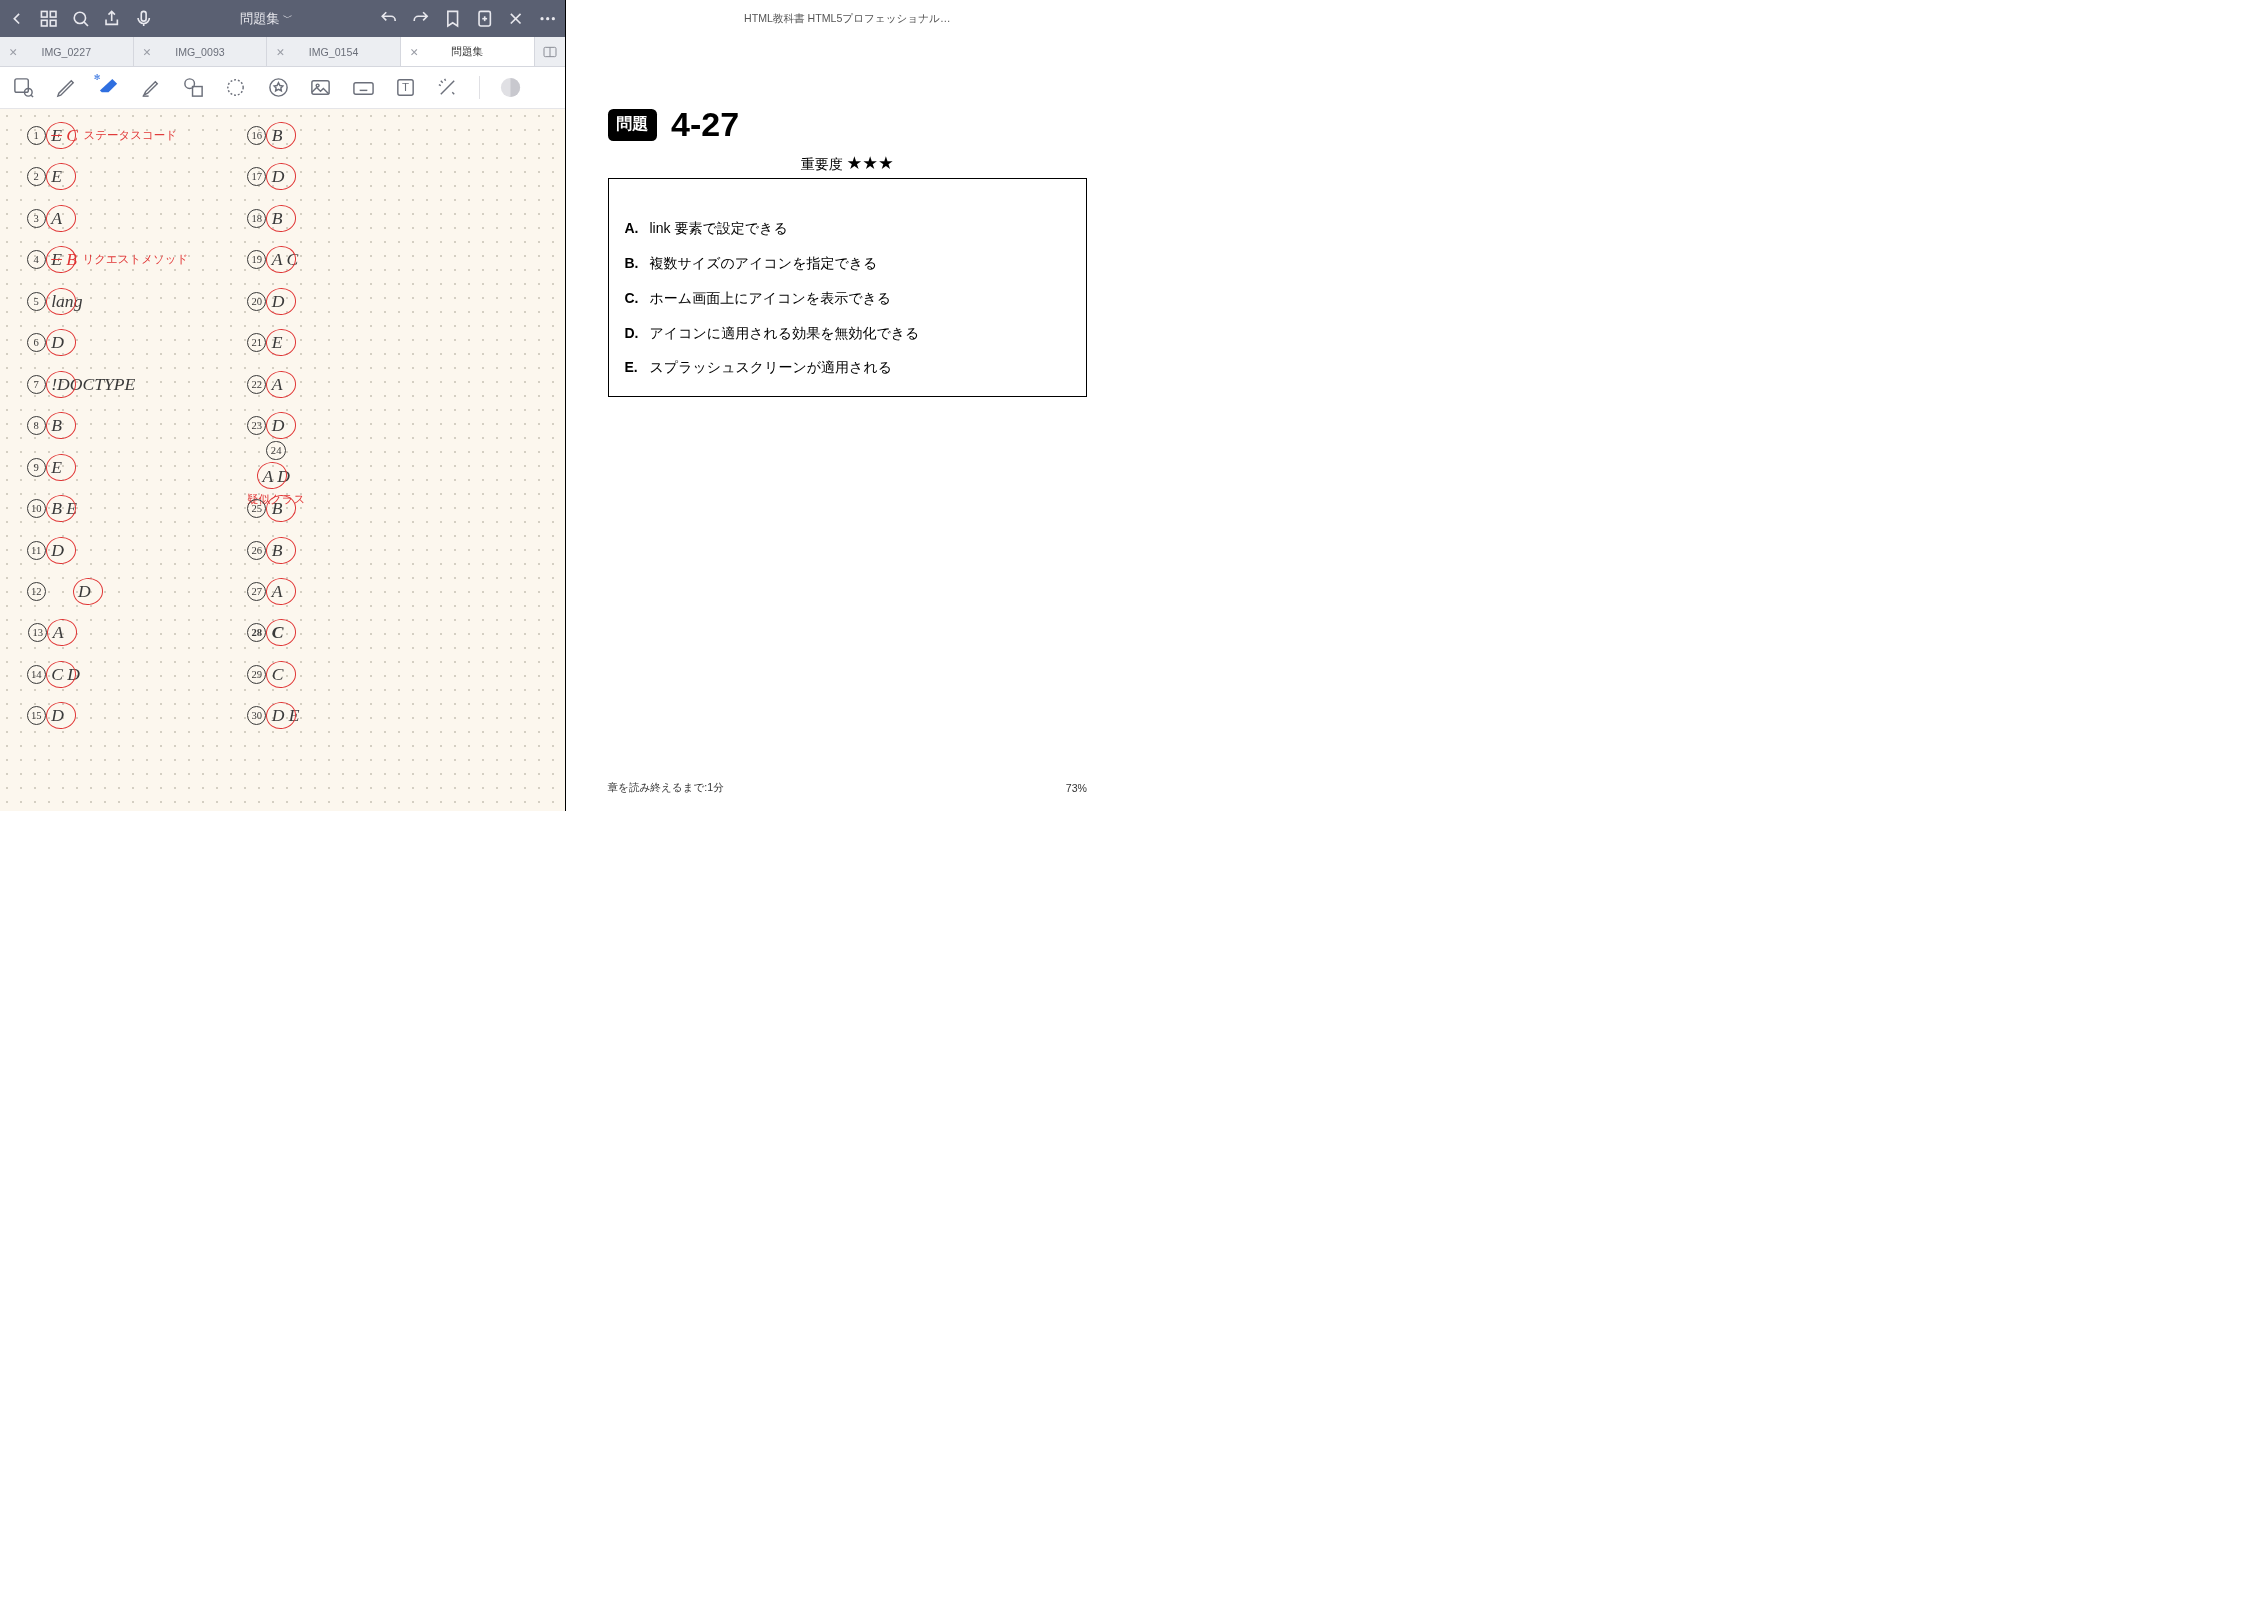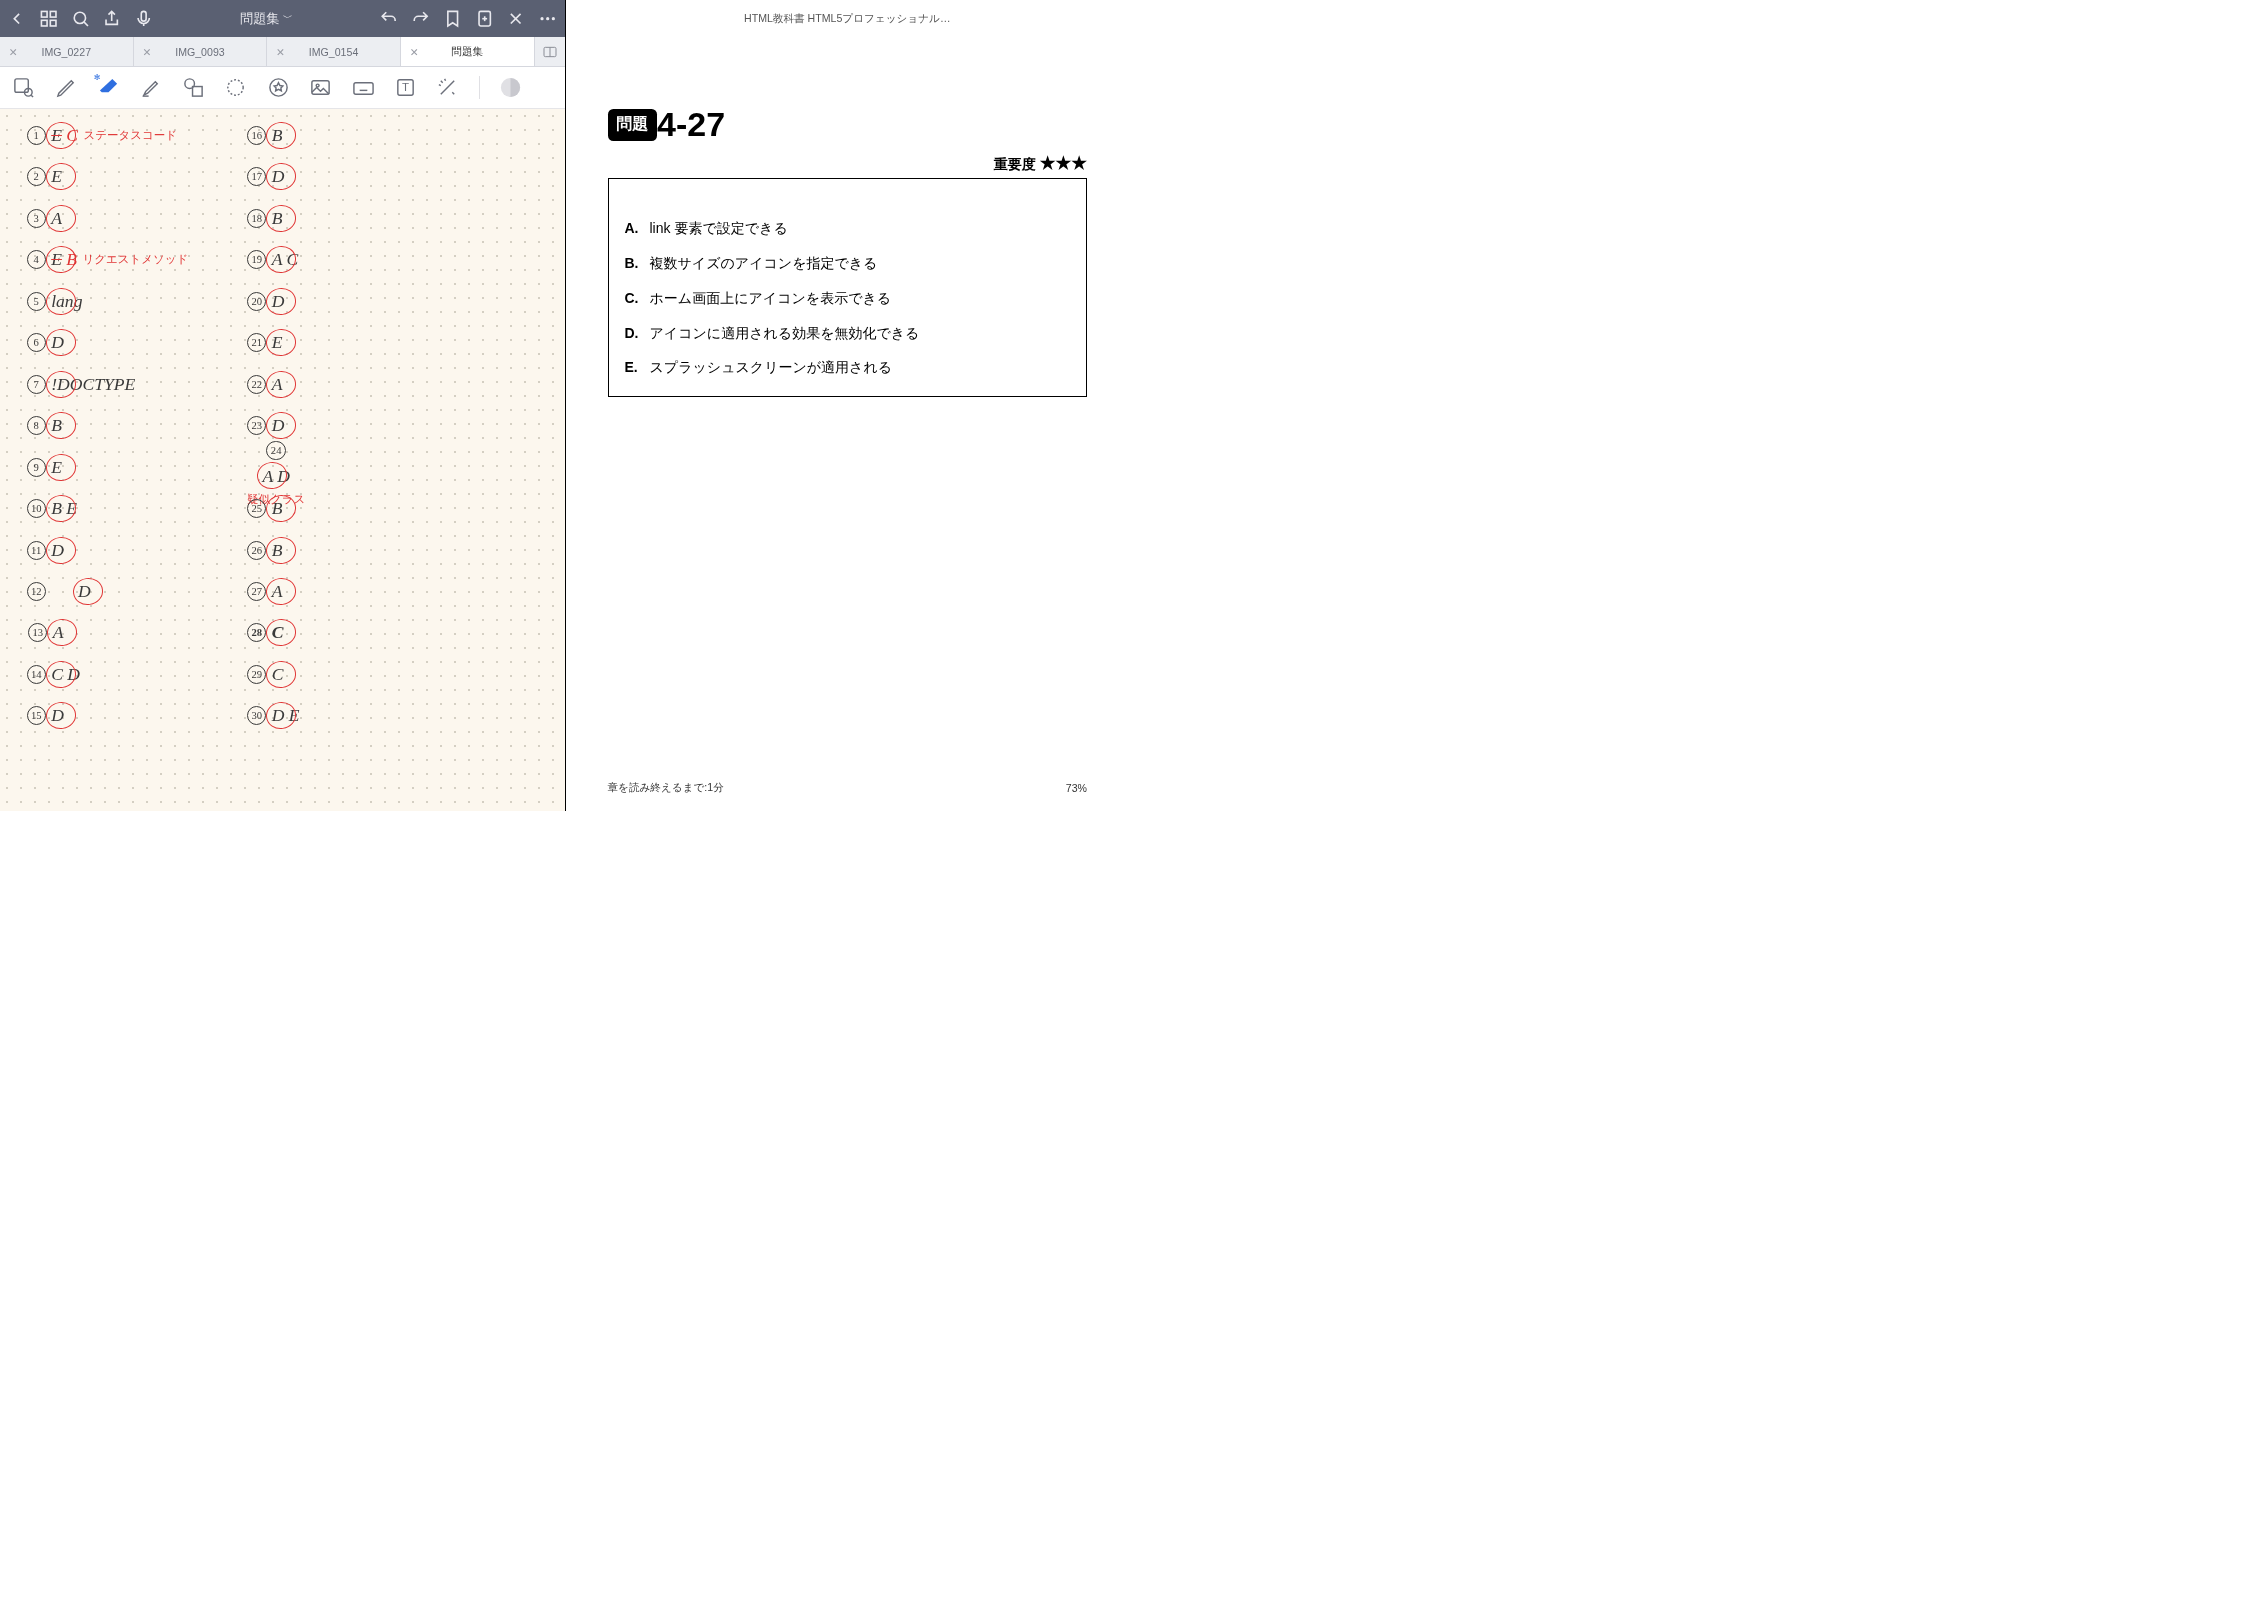--- a/index.html
+++ b/index.html
@@ -32,24 +32,24 @@
 .hw-row { position: absolute; display: flex; align-items: center; gap: 5.3px; }
 .num-circle { width: 19.4px; height: 19.4px; border: 1.3px solid #3a3a3a; border-radius: 50%; display: flex; align-items: center; justify-content: center; font-size: 10.6px; color: #3a3a3a; font-family: serif; }
 .ans { font-size: 17.6px; color: #3a3a3a; font-style: italic; position: relative; }
 .red-circle { position: absolute; width: 30px; height: 26.5px; border: 1.8px solid #e03535; border-radius: 50%; top: -3.5px; left: -5.3px; transform: rotate(-8deg); }
 .red-note { font-size: 11.5px; color: #e03535; font-family: cursive; }
 .strike { text-decoration: line-through; text-decoration-color: #e03535; }
 
 
 .book-title { text-align: center; font-size: 10.6px; color: #555; padding: 12.4px 0 0; }
 .book-body { flex: 1; padding: 79px 42px 17.6px; position: relative; }
-.q-header { display: flex; align-items: center; gap: 0; }
+.q-header { display: flex; align-items: center; gap: 14px; }
 .q-badge { background: #000; color: #fff; padding: 5.3px 8.8px; font-size: 16px; font-weight: 700; border-radius: 5.3px; }
 .q-num { font-size: 34px; font-weight: 700; }
-.importance { text-align: right; font-size: 14px; margin: 8.8px 0 3.5px; font-weight: bold; }
+.importance { text-align: center; font-size: 14px; margin: 8.8px 0 3.5px; }
 .importance .stars { font-size: 17.6px; }
 .q-box { border: 1.8px solid #000; padding: 17.6px 16px; margin-top: 1.8px; }
 .q-text { font-size: 14px; line-height: 2.2; font-weight: 600; }
 .q-text .underline { text-decoration: underline; }
 .choices { margin-top: 21px; display: flex; flex-direction: column; gap: 12.4px; }
 .choice { display: flex; font-size: 14px; line-height: 1.6; }
 .choice-label { font-weight: 700; width: 25px; }
 .choice-text { flex: 1; }
 .book-footer { display: flex; justify-content: space-between; align-items: center; padding: 0 42px 16px; font-size: 10.6px; color: #333; }
 

